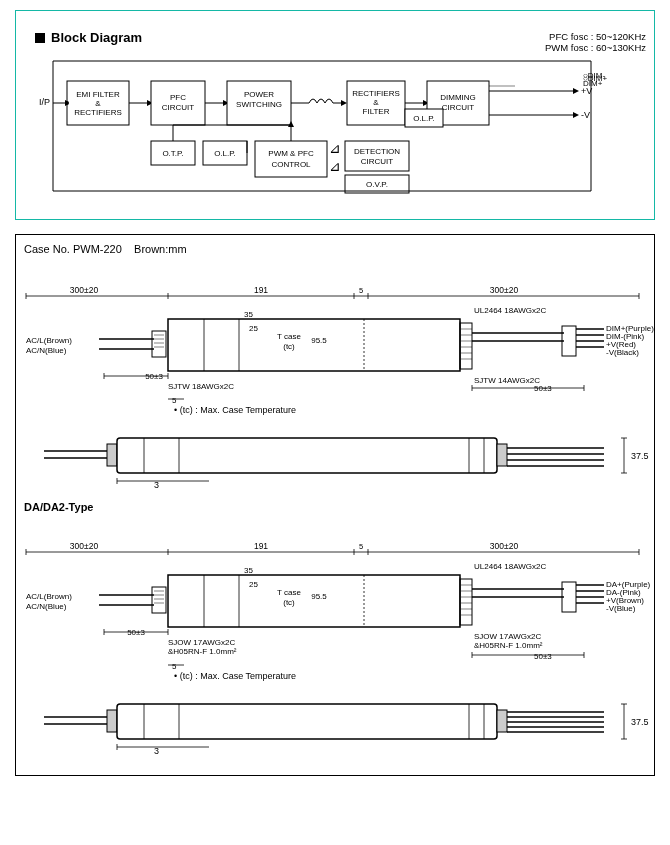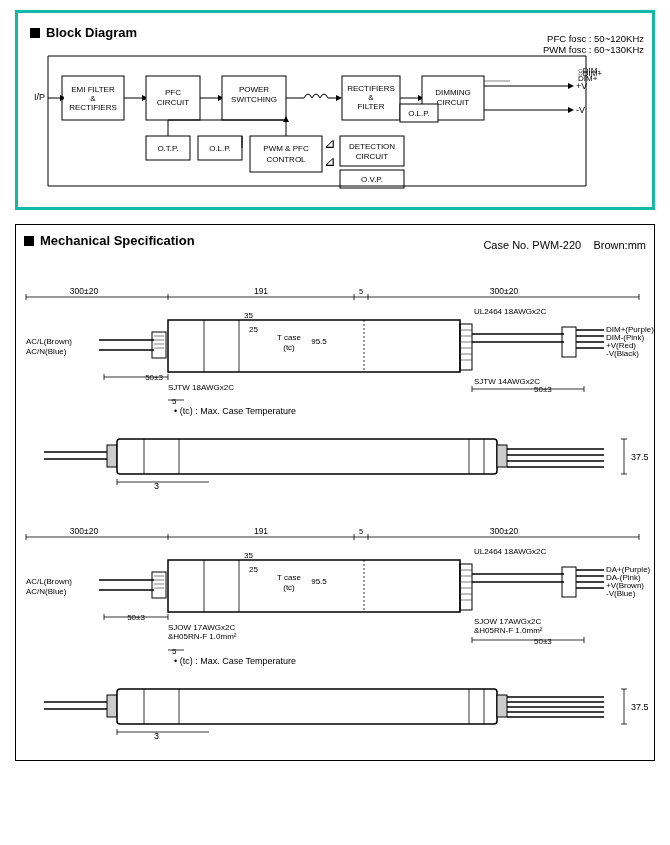--- a/index.html
+++ b/index.html
@@ -20,22 +20,22 @@
       font-weight: bold;
       font-size: 13px;
     }
     .section-header .square {
       width: 10px;
       height: 10px;
       background: #000;
       display: inline-block;
     }
     .block-diagram-section {
-      border: 3px solid #14b8a6;
-      padding: 12px;
+      border: 1px solid #14b8a6;
+      padding: 19px;
       margin-bottom: 14px;
       position: relative;
     }
     .block-diagram-section .freq-info {
       position: absolute;
       right: 8px;
       top: 20px;
       font-size: 9.5px;
       text-align: right;
     }
@@ -166,24 +166,20 @@
     <line x1="18" y1="138" x2="556" y2="138" stroke="#000" stroke-width="1"></line>
     <line x1="556" y1="138" x2="556" y2="8" stroke="#000" stroke-width="1"></line>
     <line x1="556" y1="8" x2="18" y2="8" stroke="#000" stroke-width="1"></line>
 
     <circle cx="32" cy="50" r="2" fill="#000"></circle>
   </svg>
 </div>
 
 <div class="mech-section">
   <div class="mech-header-row">
-    <div class="section-header">
-      <span class="square"></span>
-      <span>Mechanical Specification</span>
-    </div>
     <div>
       <span>Case No. PWM-220</span>
       &nbsp;&nbsp;
       <span>Brown:mm</span>
     </div>
   </div>
 
 
   <div class="diagram-wrapper">
     <svg width="640" height="155">
@@ -305,20 +301,21 @@
       <line x1="597" y1="12" x2="603" y2="12" stroke="#000" stroke-width="0.8"></line>
       <line x1="597" y1="47" x2="603" y2="47" stroke="#000" stroke-width="0.8"></line>
       <text x="607" y="33" font-size="9">37.5</text>
 
       <line x1="93" y1="55" x2="185" y2="55" stroke="#000" stroke-width="0.8"></line>
       <line x1="93" y1="52" x2="93" y2="58" stroke="#000" stroke-width="0.8"></line>
       <text x="130" y="62" font-size="9">3</text>
     </svg>
   </div>
 
+  <div class="da-type-label">DA/DA2-Type</div>
 
   <div class="diagram-wrapper">
     <svg width="640" height="165">
 
       <text x="2" y="82" font-size="8">AC/L(Brown)</text>
       <text x="2" y="92" font-size="8">AC/N(Blue)</text>
 
       <line x1="75" y1="78" x2="130" y2="78" stroke="#000" stroke-width="1.5"></line>
       <line x1="75" y1="88" x2="130" y2="88" stroke="#000" stroke-width="1.5"></line>
 

